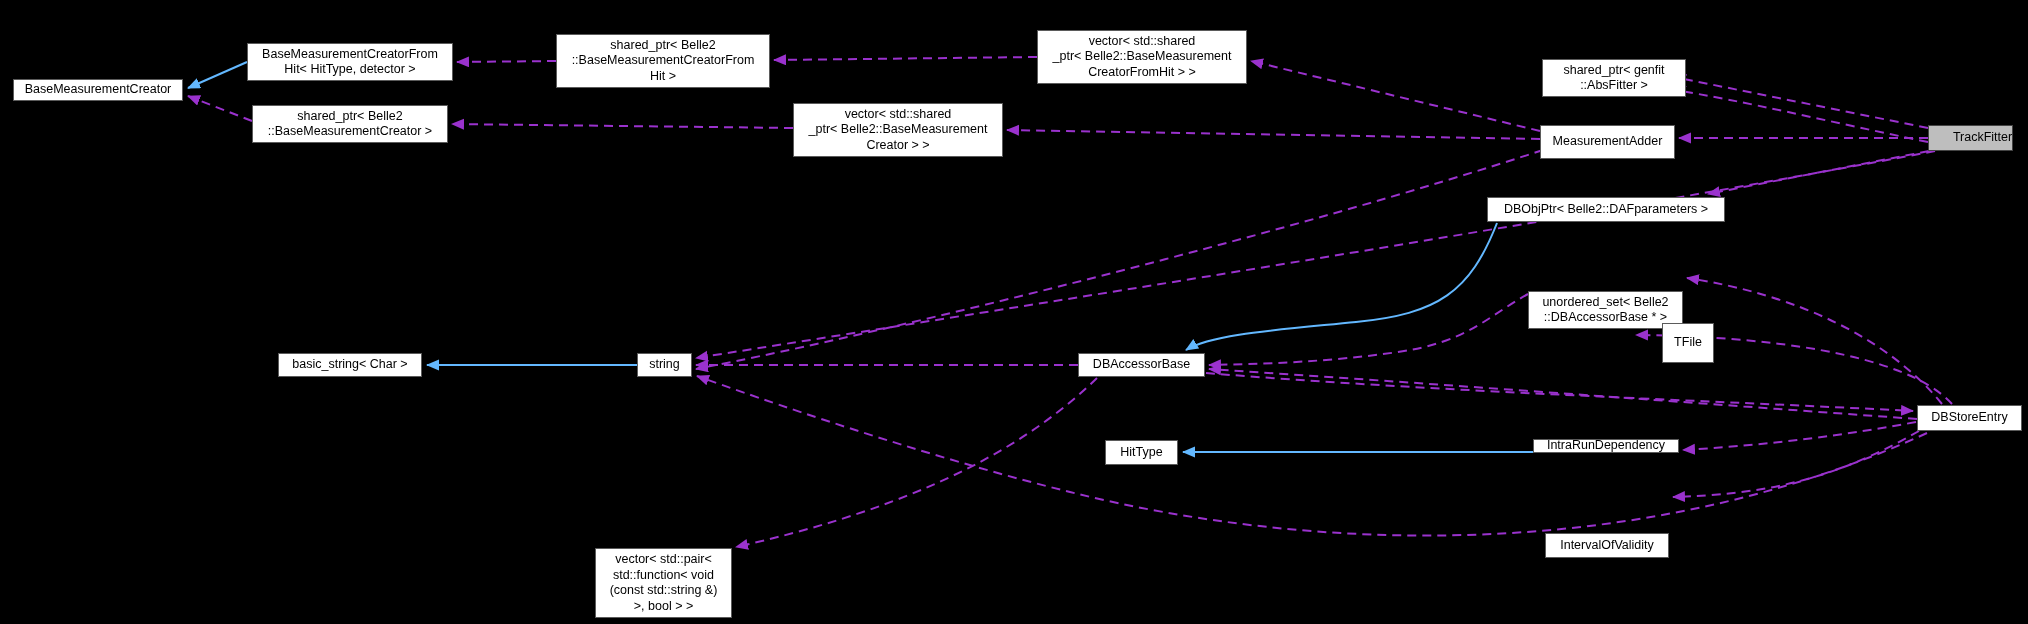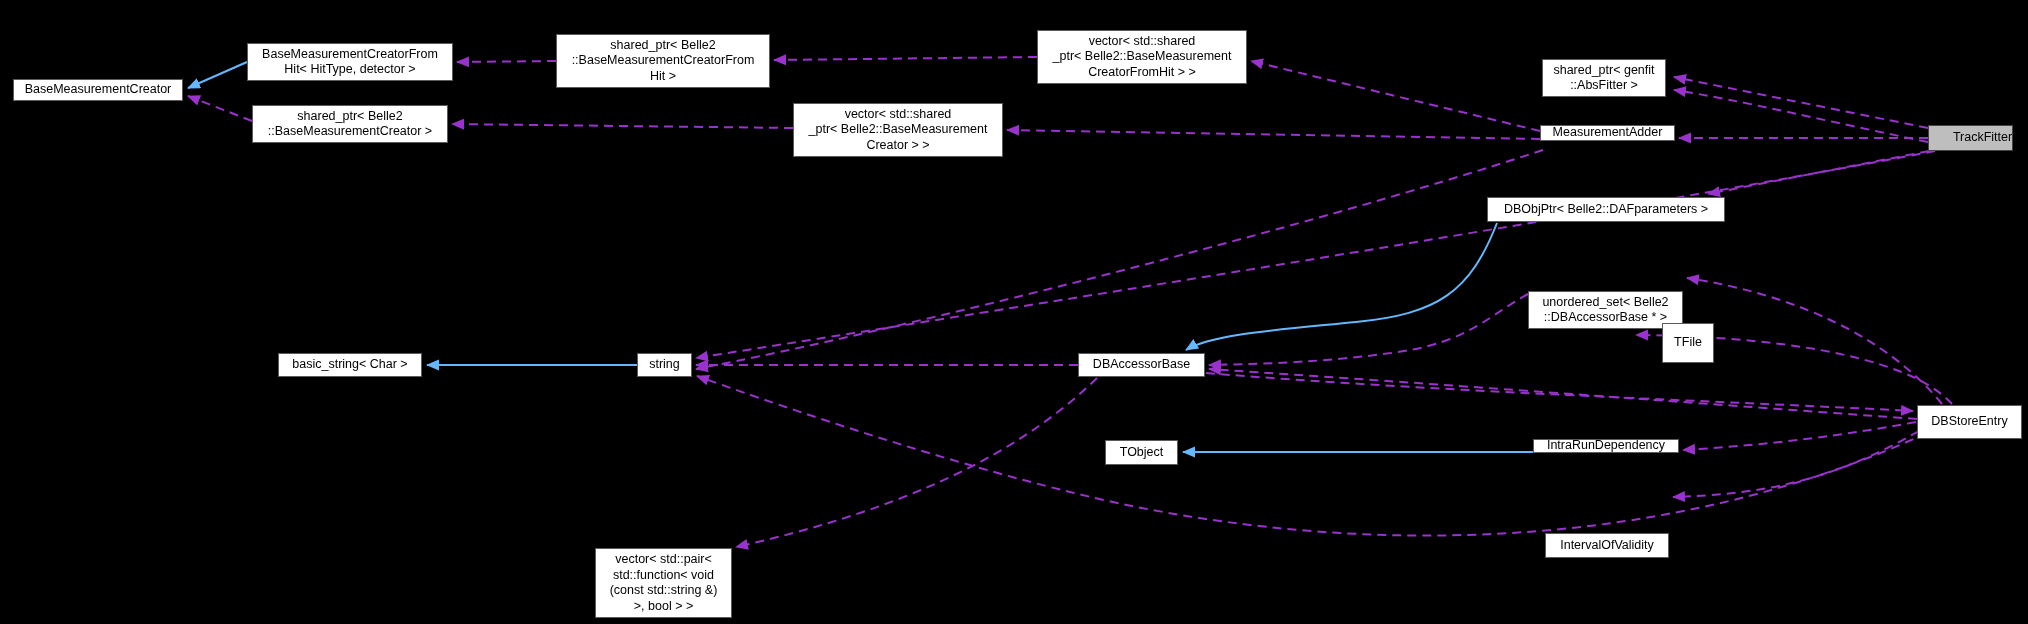--- a/index.html
+++ b/index.html
@@ -73,33 +73,33 @@
 ::BaseMeasurementCreator &gt;</div>
       <div class="node" style="left: 556px; top: 34px; width: 214px; height: 54px;">shared_ptr&lt; Belle2
 ::BaseMeasurementCreatorFrom
 Hit &gt;</div>
       <div class="node" style="left: 793px; top: 103px; width: 210px; height: 54px;">vector&lt; std::shared
 _ptr&lt; Belle2::BaseMeasurement
 Creator &gt; &gt;</div>
       <div class="node" style="left: 1037px; top: 30px; width: 210px; height: 54px;">vector&lt; std::shared
 _ptr&lt; Belle2::BaseMeasurement
 CreatorFromHit &gt; &gt;</div>
-      <div class="node" style="left: 1542px; top: 59px; width: 124px; height: 38px;">shared_ptr&lt; genfit
+      <div class="node" style="left: 1542px; top: 59px; width: 144px; height: 38px;">shared_ptr&lt; genfit
 ::AbsFitter &gt;</div>
-      <div class="node" style="left: 1540px; top: 125px; width: 135px; height: 16px;">MeasurementAdder</div>
+      <div class="node" style="left: 1540px; top: 125px; width: 135px; height: 34px;">MeasurementAdder</div>
       <div class="node highlight" style="left: 1928px; top: 125px; width: 85px; height: 26px;">TrackFitter</div>
       <div class="node" style="left: 1487px; top: 197px; width: 238px; height: 25px;">DBObjPtr&lt; Belle2::DAFparameters &gt;</div>
       <div class="node" style="left: 1528px; top: 257px; width: 155px; height: 38px; margin-top: 34px;">unordered_set&lt; Belle2
 ::DBAccessorBase * &gt;</div>
       <div class="node" style="left: 1662px; top: 323px; width: 52px; height: 40px;">TFile</div>
       <div class="node" style="left: 278px; top: 353px; width: 144px; height: 24px;">basic_string&lt; Char &gt;</div>
       <div class="node" style="left: 637px; top: 353px; width: 55px; height: 24px;">string</div>
       <div class="node" style="left: 1078px; top: 353px; width: 127px; height: 24px;">DBAccessorBase</div>
-      <div class="node" style="left: 1917px; top: 405px; width: 105px; height: 34px;">DBStoreEntry</div>
-      <div class="node" style="left: 1105px; top: 440px; width: 73px; height: 25px;">TObject</div>
+      <div class="node" style="left: 1917px; top: 405px; width: 105px; height: 26px;">DBStoreEntry</div>
+      <div class="node" style="left: 1105px; top: 440px; width: 73px; height: 25px;">HitType</div>
       <div class="node" style="left: 1533px; top: 439px; width: 146px; height: 14px;">IntraRunDependency</div>
       <div class="node" style="left: 1545px; top: 485px; width: 124px; height: 25px; margin-top: 48px;">IntervalOfValidity</div>
       <div class="node" style="left: 595px; top: 548px; width: 137px; height: 70px;">vector&lt; std::pair&lt;
 std::function&lt; void
 (const std::string &amp;)
 &gt;, bool &gt; &gt;</div>
     </div>
 </div>
 
 </body></html>

